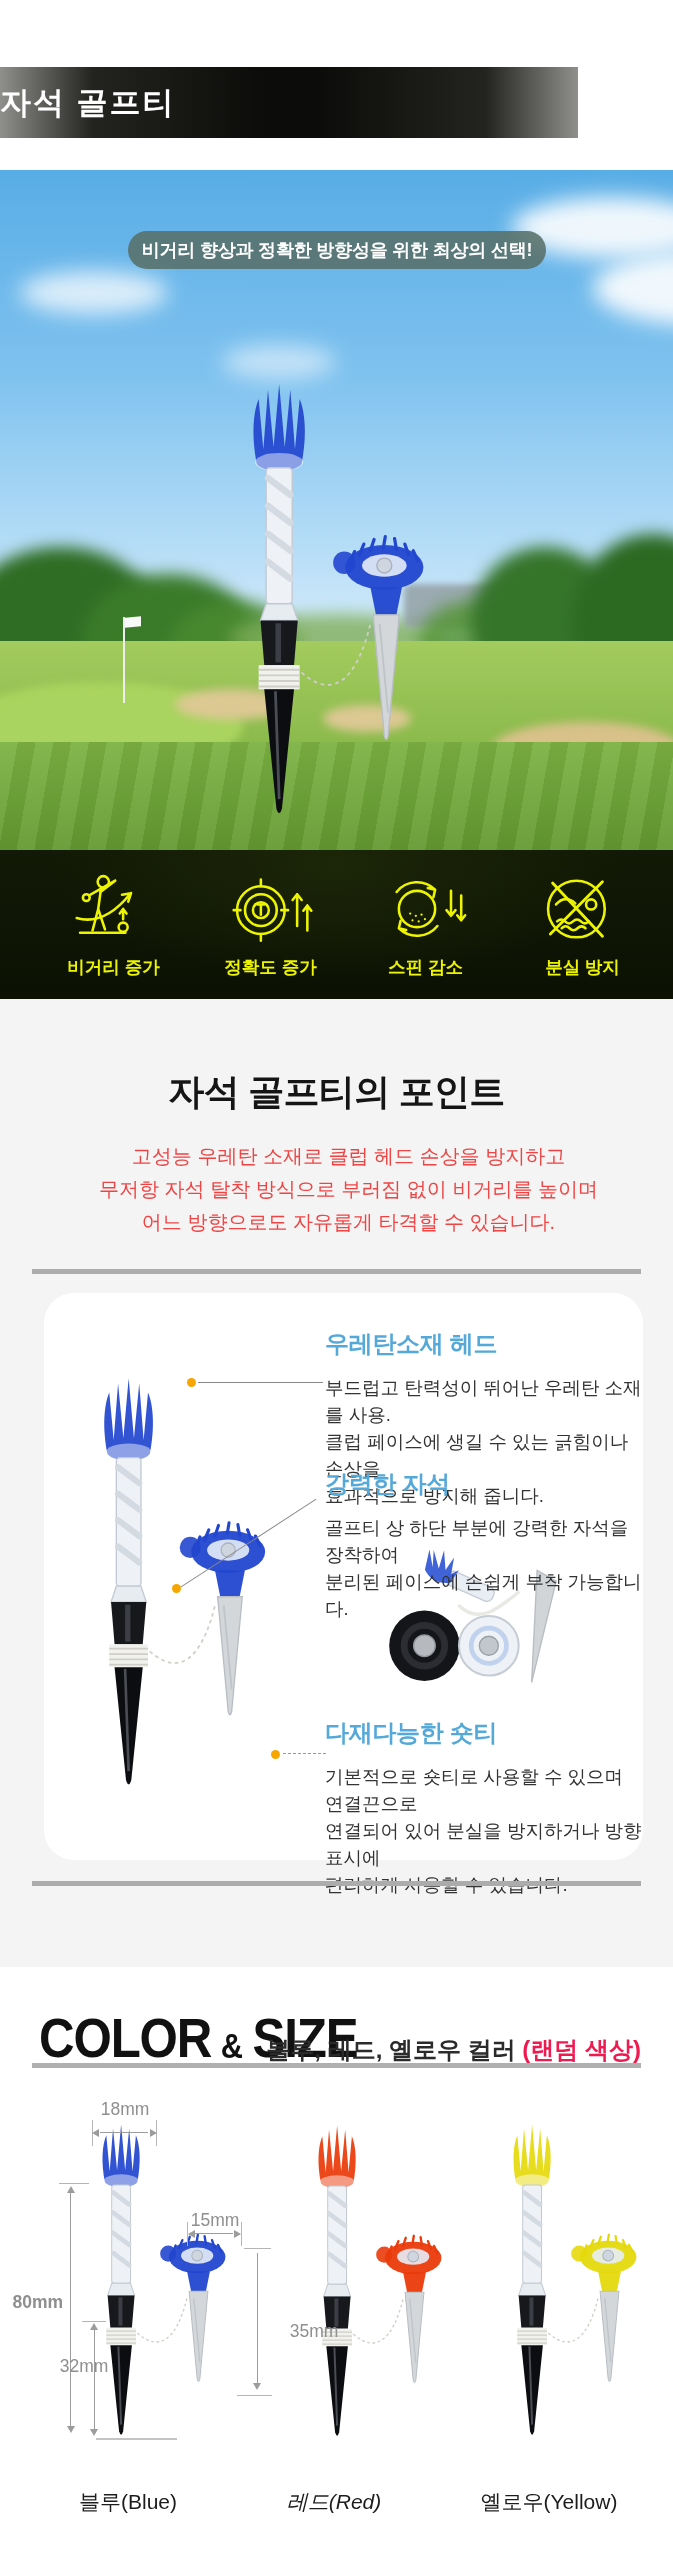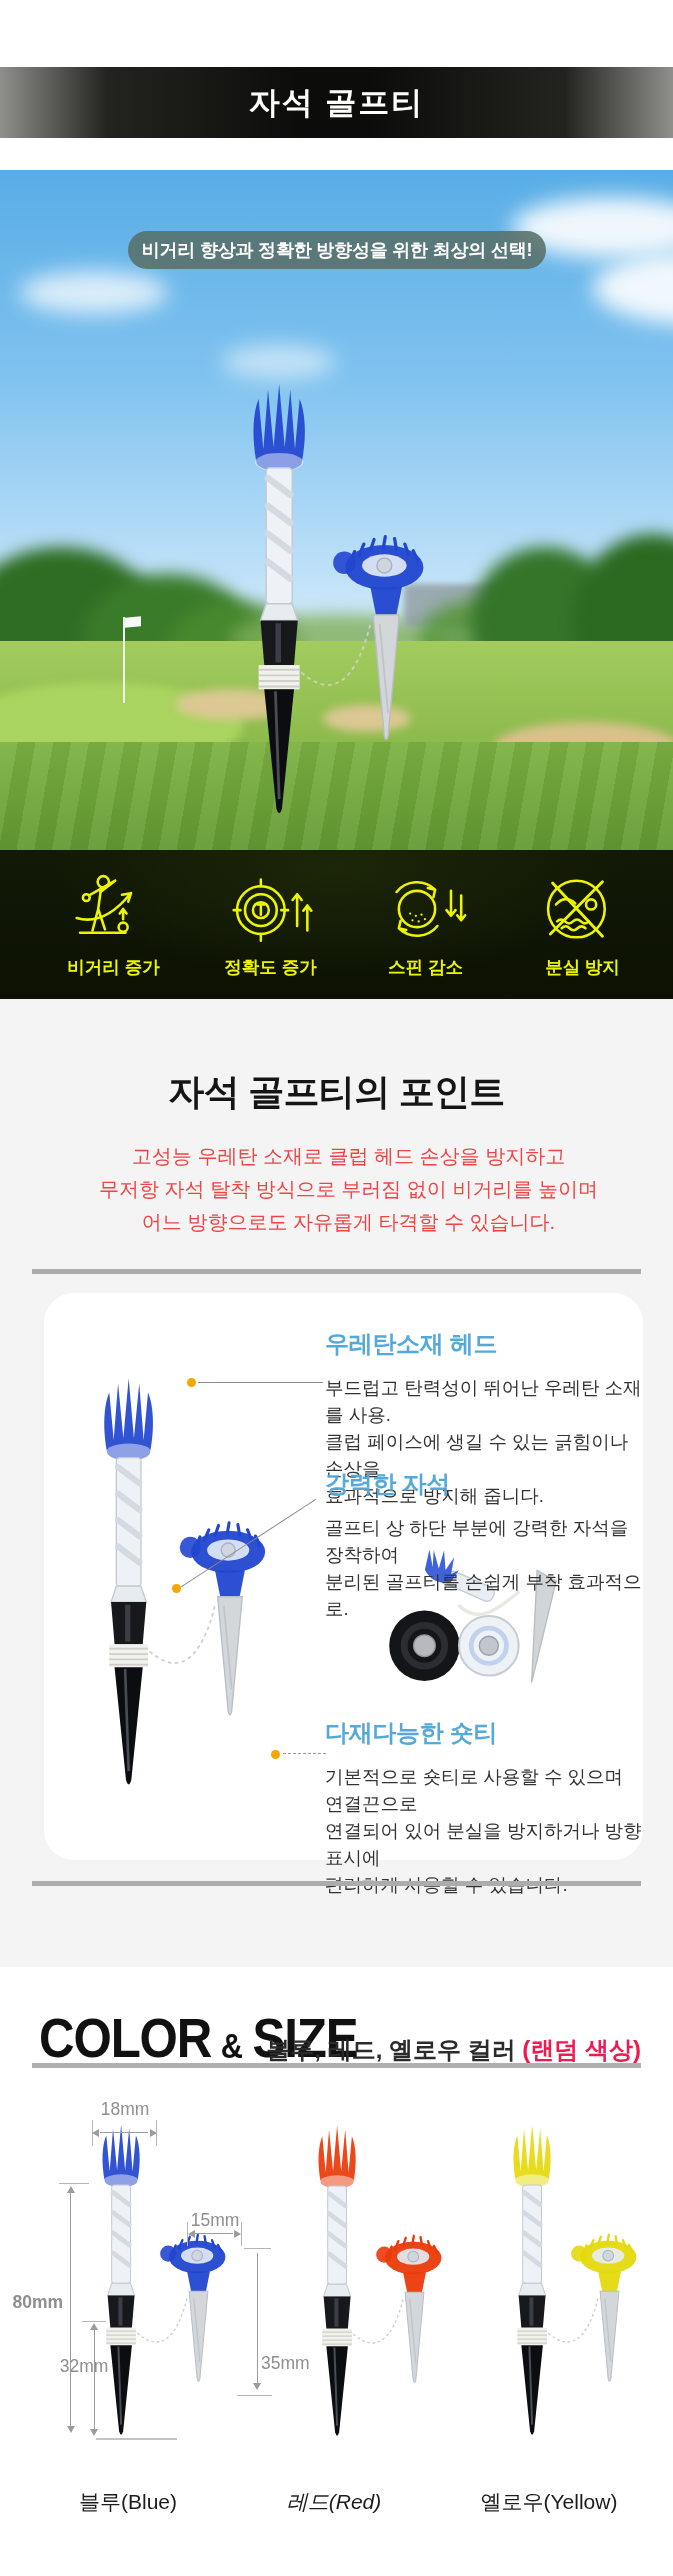--- a/index.html
+++ b/index.html
@@ -1,23 +1,23 @@
 <!DOCTYPE html>
 <html style="font-size:10.8px"><head>
 <meta charset="utf-8">
 <style>
   html,body{margin:0;padding:0;background:#ffffff;}
   body{font-family:"Liberation Sans","DejaVu Sans",sans-serif;}
   #page{position:relative;width:673px;height:2576px;margin:0 auto;background:#fff;overflow:hidden;}
   .abs{position:absolute;}
 
   
-  .titlebar{position:absolute;left:0;top:67px;width:673px;height:71px;
+  .titlebar{position:absolute;left:0;top:67px;width:578px;height:71px;
     background:linear-gradient(90deg,#8f8f8b 0%,#23231f 16%,#0c0c0a 45%,#0c0c0a 55%,#23231f 84%,#8f8f8b 100%);
-    display:flex;align-items:center;justify-content:center;}
+    display:flex;align-items:center;}
   .titlebar h1{margin:0;color:#fff;font-size:31px;font-weight:700;letter-spacing:2px;}
 
   
   .hero{position:absolute;left:0;top:170px;width:673px;height:680px;overflow:hidden;background:#bfe2f8;}
   .sky{position:absolute;left:0;top:0;width:100%;height:512px;
     background:linear-gradient(#58ade6 0%,#7fc2ef 40%,#b8def7 75%,#e3f2fc 100%);}
   .cloud{position:absolute;background:#fff;border-radius:50%;filter:blur(10.8px);opacity:.9;}
   .treeblob{position:absolute;border-radius:50%;filter:blur(8px);}
   .building{position:absolute;left:404px;top:414px;width:101px;height:44px;background:#93a0a4;filter:blur(3.4px);opacity:.85;border-radius:5.4px;}
   .fairway{position:absolute;left:0;top:471px;width:673px;height:209px;
@@ -250,21 +250,21 @@
     <p>
       <span>부드럽고 탄력성이 뛰어난 우레탄 소재를 사용.</span>
       <span>클럽 페이스에 생길 수 있는 긁힘이나 손상을</span>
       <span>효과적으로 방지해 줍니다.</span>
     </p>
   </div>
   <div class="feat" style="top:1468px;">
     <h3>강력한 자석</h3>
     <p>
       <span>골프티 상 하단 부분에 강력한 자석을 장착하여</span>
-      <span>분리된 골프티를 손쉽게 부착 효과적으로.</span>
+      <span>분리된 페이스에 손쉽게 부착 가능합니다.</span>
     </p>
   </div>
   <div class="feat" style="top:1717px;">
     <h3>다재다능한 숏티</h3>
     <p>
       <span>기본적으로 숏티로 사용할 수 있으며 연결끈으로</span>
       <span>연결되어 있어 분실을 방지하거나 방향 표시에</span>
       <span>편리하게 사용할 수 있습니다.</span>
     </p>
   </div>
@@ -323,20 +323,20 @@
   <div class="vline tick v" style="left:187px;top:2222px;height:24px;"></div>
   <div class="vline tick v" style="left:241px;top:2222px;height:24px;"></div>
   <div class="hline" style="left:195px;top:2233px;width:38px;"></div>
   <div class="ah left" style="left:188px;top:2230px;"></div>
   <div class="ah right" style="left:234px;top:2230px;"></div>
 
   <div class="hline tick h" style="left:244px;top:2248px;width:27px;"></div>
   <div class="vline" style="left:257px;top:2253px;height:135px;"></div>
   <div class="ah down" style="left:253px;top:2383px;"></div>
   <div class="hline tick h" style="left:237px;top:2395px;width:35px;"></div>
-  <div class="dim" style="left:261px;top:2321px;width:74px;text-align:left;margin-top:32px;">35mm</div>
+  <div class="dim" style="left:277px;top:2321px;width:74px;text-align:center;">35mm</div>
 
   <div class="vlabel" style="left:54px;">블루(Blue)</div>
   <div class="vlabel" style="left:260px;font-style:italic;">레드(Red)</div>
   <div class="vlabel" style="left:475px;">옐로우(Yellow)</div>
 
 </div>
 
 
 </body></html>

